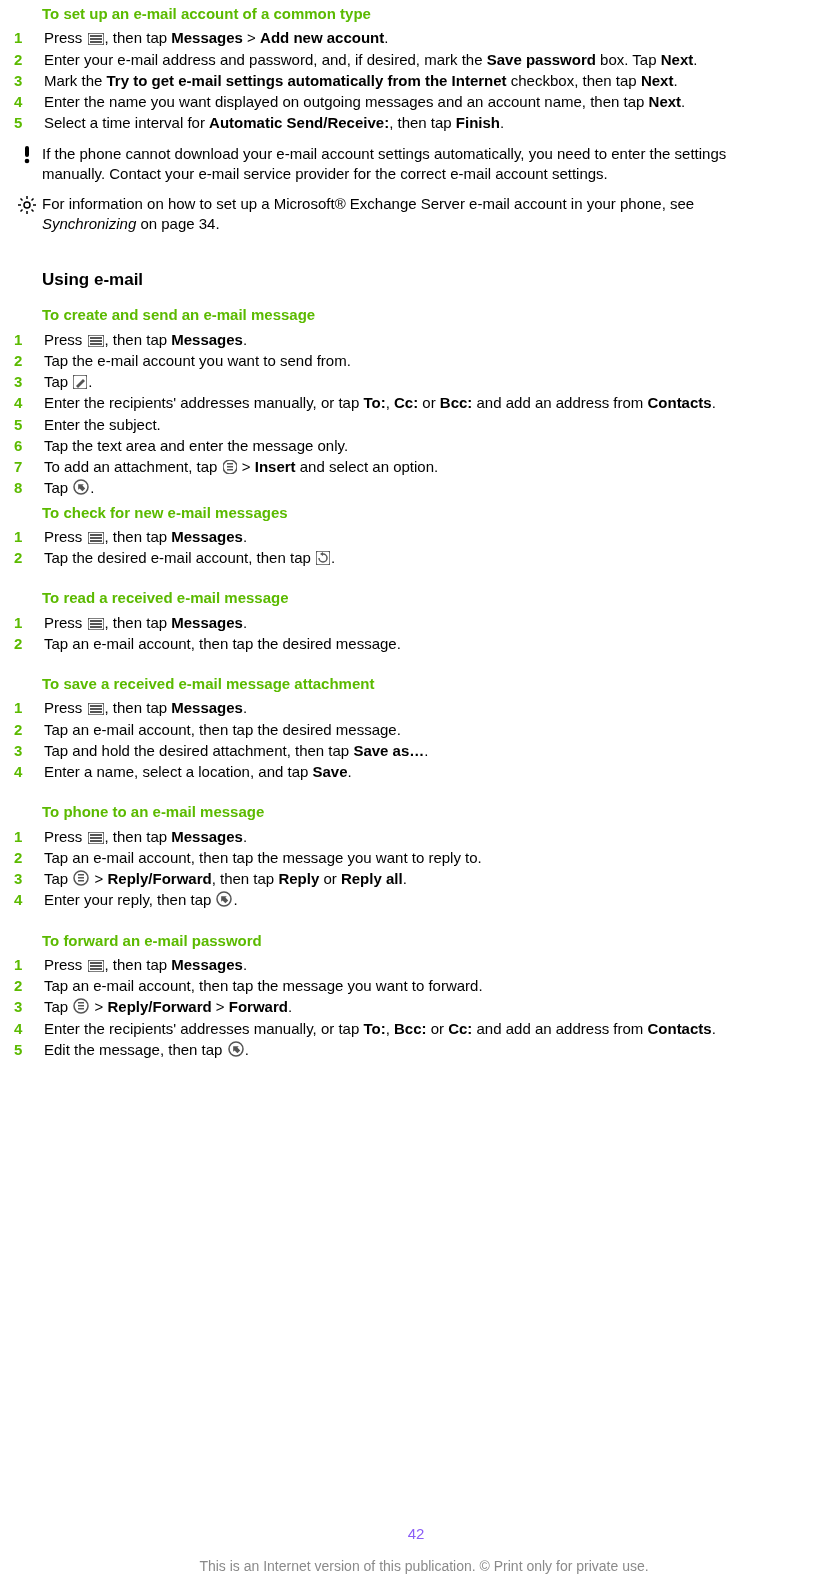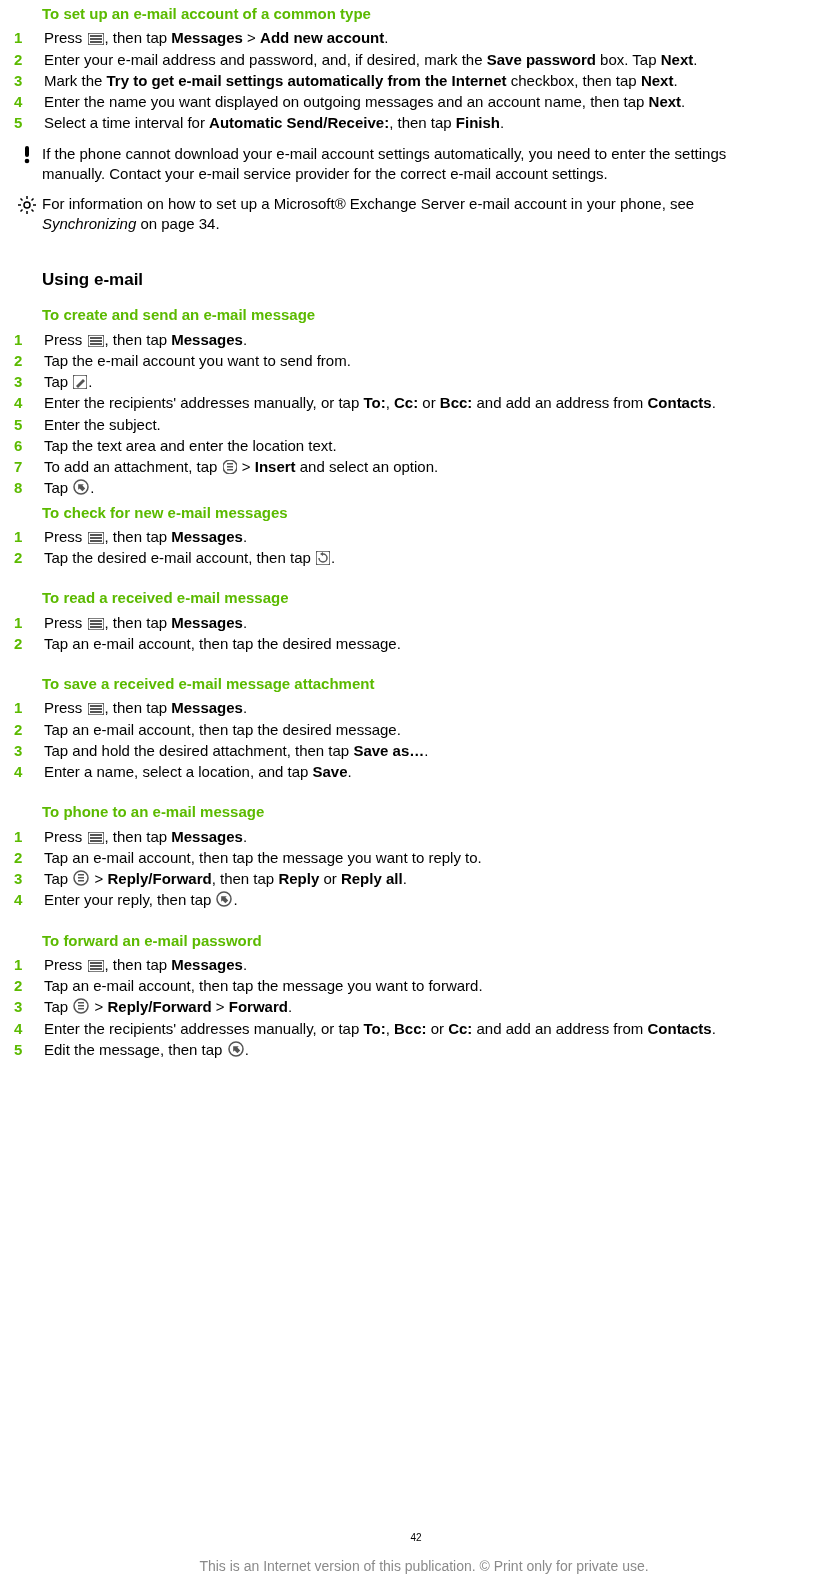--- a/index.html
+++ b/index.html
@@ -10,21 +10,21 @@
   li{display:flex;margin:1px 0}
   .num{color:#5bba00;font-weight:bold;width:30px;flex:0 0 30px;text-align:left;padding-left:2px}
   .txt{flex:1}
   .b{font-weight:bold}
   .note{display:flex;margin:10px 0 6px 0}
   .note-ic{width:30px;flex:0 0 30px;display:flex;align-items:flex-start;justify-content:center;padding-top:2px}
   .ic{display:inline-block;vertical-align:middle}
   .ic svg{display:block}
   .ic-inline{display:inline-block;vertical-align:-2px;margin:0 1px}
   i.ref{font-style:italic}
-  .footer-page{color:#000000;text-align:center;position:absolute;bottom:50px;left:0;right:0;font-size:10px}
+  .footer-page{color:#8b5cf6;text-align:center;position:absolute;bottom:50px;left:0;right:0;font-size:15px}
   .footer-note{color:#8a8a8a;text-align:center;position:absolute;bottom:18px;left:16px;right:0;font-size:14px}
 </style>
 </head>
 <body>
 <div class="page">
 
 <svg width="0" height="0" style="position:absolute">
   <defs>
     <g id="svg-menu">
           <rect x="0" y="0" width="16" height="12" rx="2" fill="#fff" stroke="#555" stroke-width="1.5"></rect>
@@ -138,21 +138,21 @@
   <li>
         <span class="num">4</span>
         <span class="txt"><span>Enter the recipients' addresses manually, or tap </span><span class="b">To:</span><span>, </span><span class="b">Cc:</span><span> or </span><span class="b">Bcc:</span><span> and add an address from </span><span class="b">Contacts</span><span>.</span></span>
       </li>
   <li>
         <span class="num">5</span>
         <span class="txt">Enter the subject.</span>
       </li>
   <li>
         <span class="num">6</span>
-        <span class="txt">Tap the text area and enter the location text.</span>
+        <span class="txt">Tap the text area and enter the message only.</span>
       </li>
   <li>
         <span class="num">7</span>
         <span class="txt"><span>To add an attachment, tap </span><span class="ic ic-inline"><svg width="14" height="14">
               <use href="#svg-attach"></use>
             </svg></span><span> &gt; </span><span class="b">Insert</span><span> and select an option.</span></span>
       </li>
   <li>
         <span class="num">8</span>
         <span class="txt"><span>Tap </span><span class="ic ic-inline"><svg width="16" height="16">

